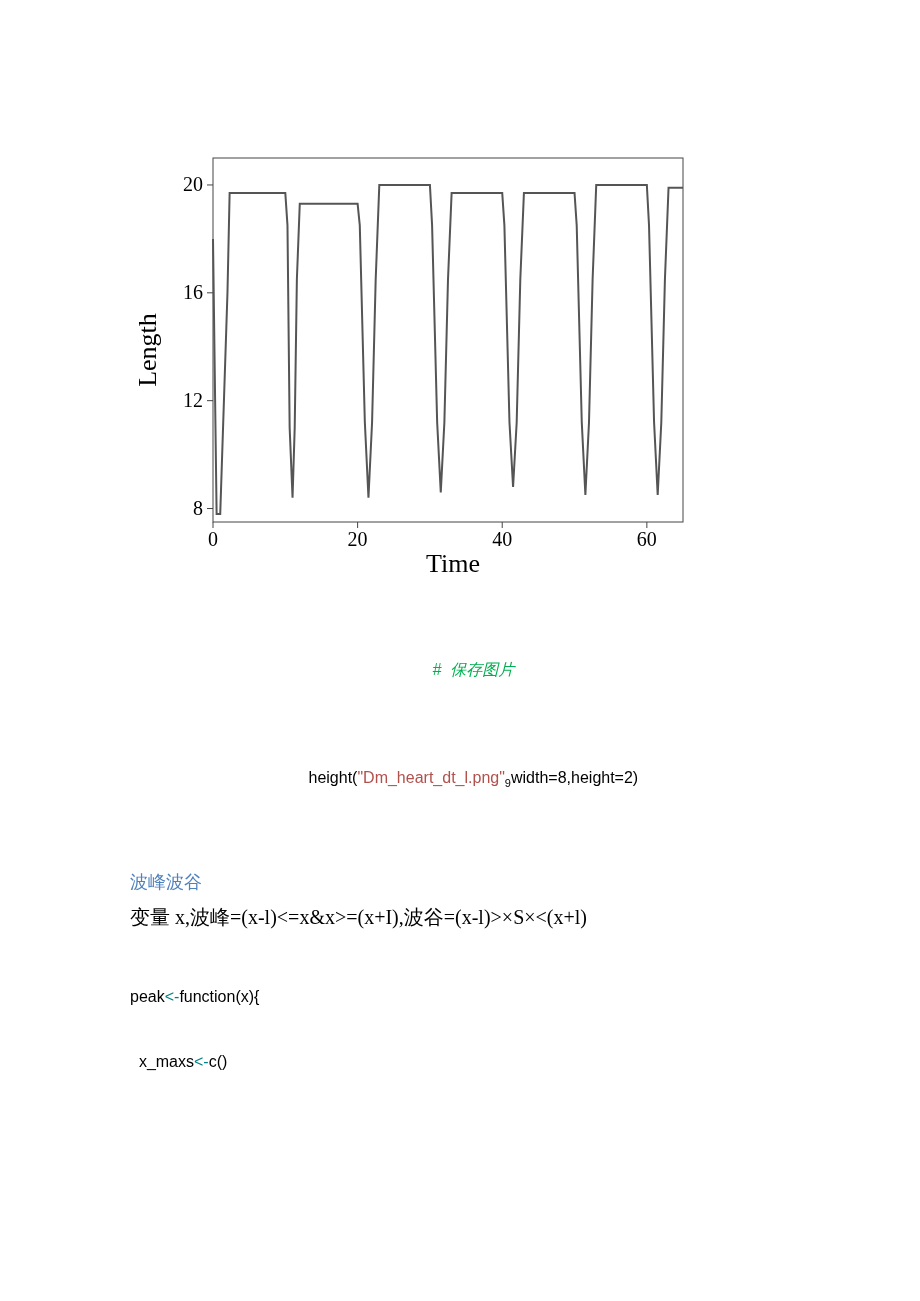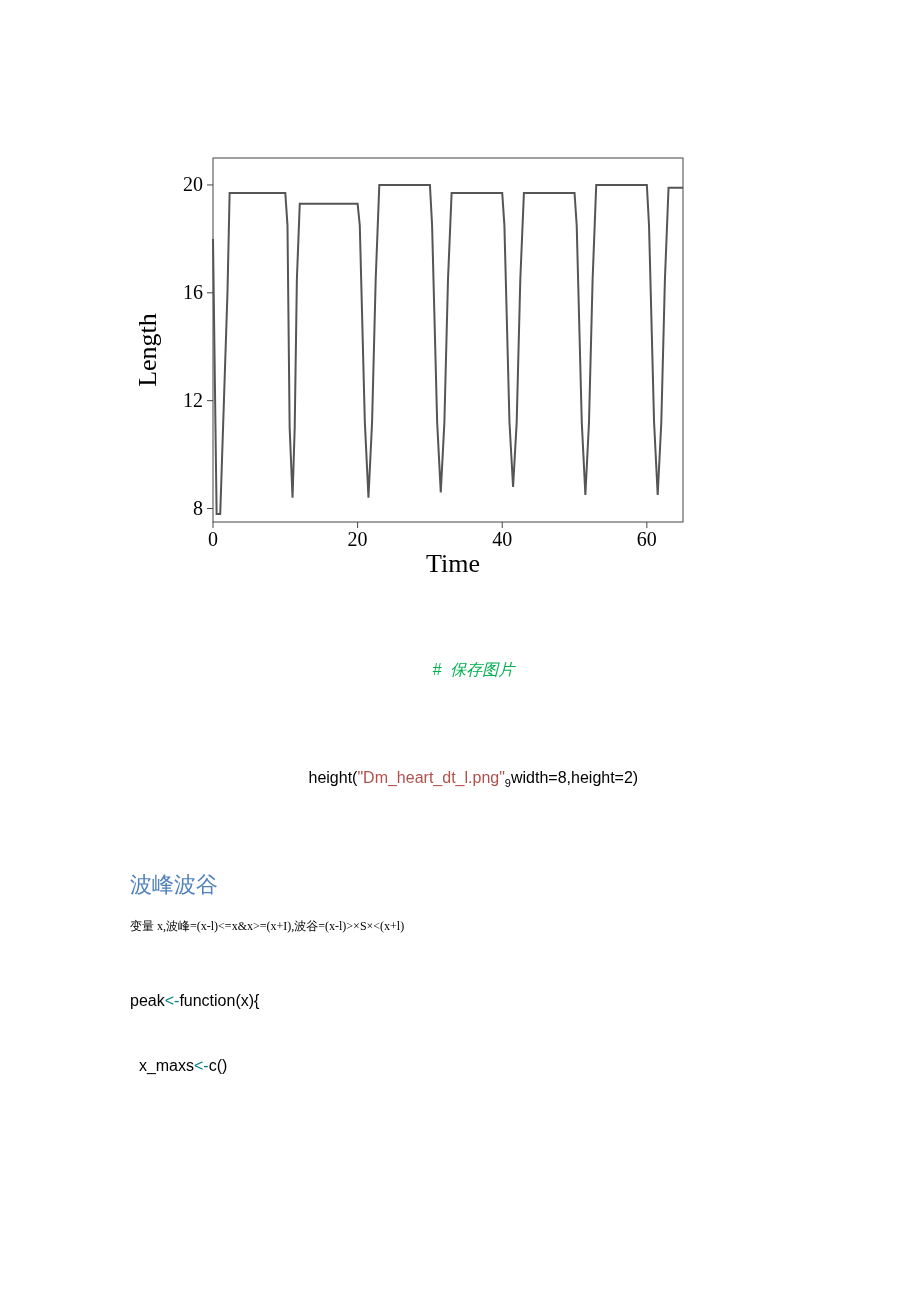--- a/index.html
+++ b/index.html
@@ -31,26 +31,26 @@
   .axis-title-y { font-family: "Times New Roman", serif; font-size: 26px; fill: #000; text-anchor: middle; }
   .comment-hash { color: #00b050; font-style: italic; }
   .code { font-family: Arial, sans-serif; font-size: 16px; line-height: 1.35; white-space: pre; }
   .code-line { display: block; }
   .str { color: #B2504B; }
   .op-teal { color: #008080; }
   .plain { color: #000; }
   .heading-blue {
     color: #4F81BD;
     font-family: "SimSun", "Microsoft YaHei", serif;
-    font-size: 22px;
-    margin: 14px 0 18px 0;
+    font-size: 18px;
+    margin: 14px 0 10px 0;
   }
   .body-text {
     font-family: "SimSun", "Microsoft YaHei", serif;
-    font-size: 12px;
+    font-size: 20px;
     margin: 6px 0 12px 0;
     color: #000;
   }
   .save-line { margin-top: 2px; text-align: center; }
   .block { margin-top: 6px; }
 </style>
 </head>
 <body>
 
 <div class="page">

